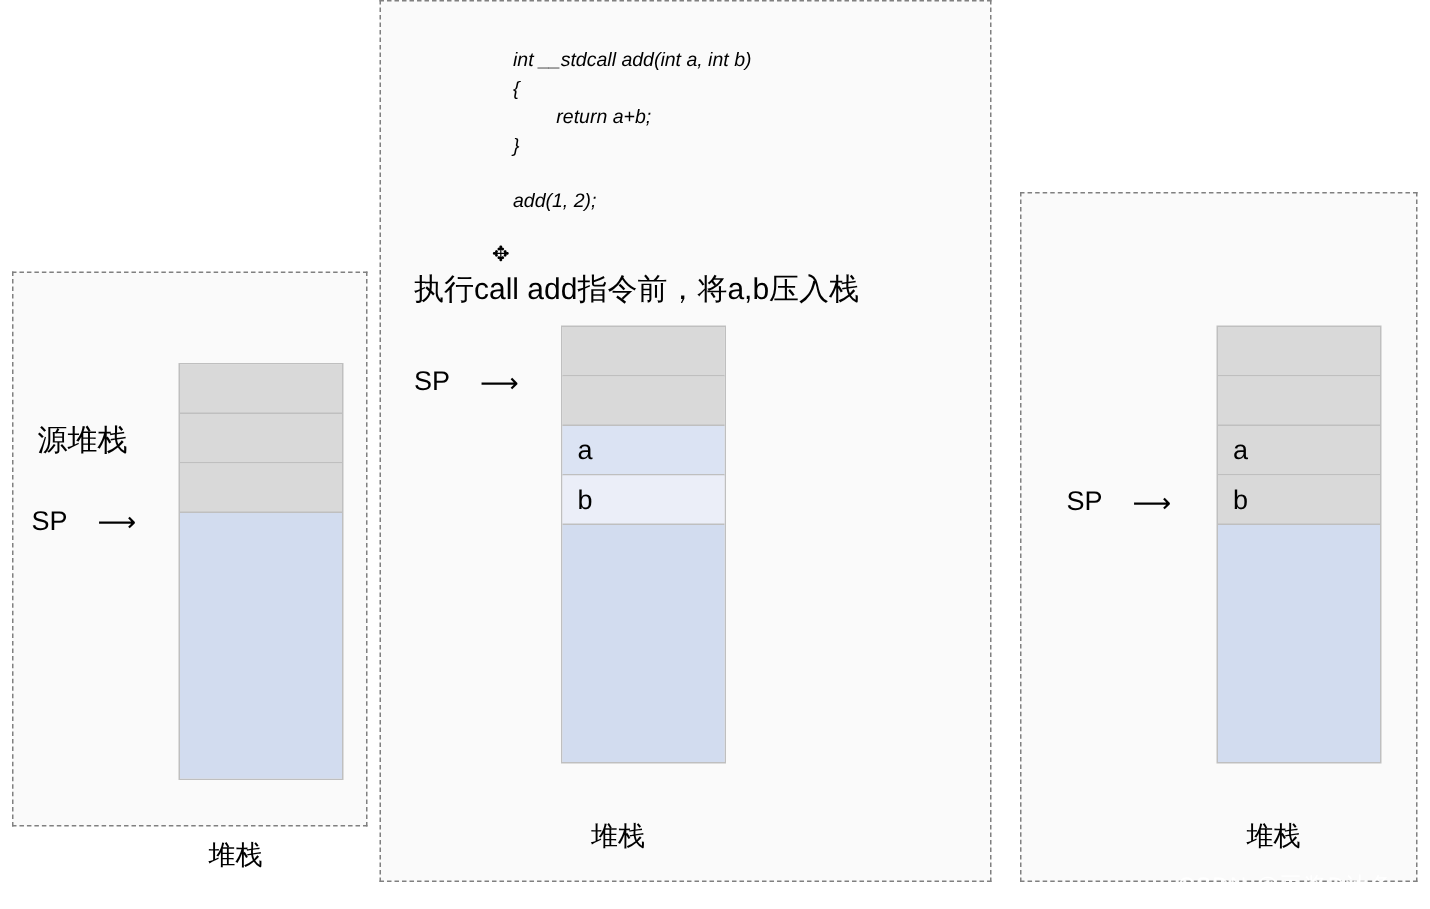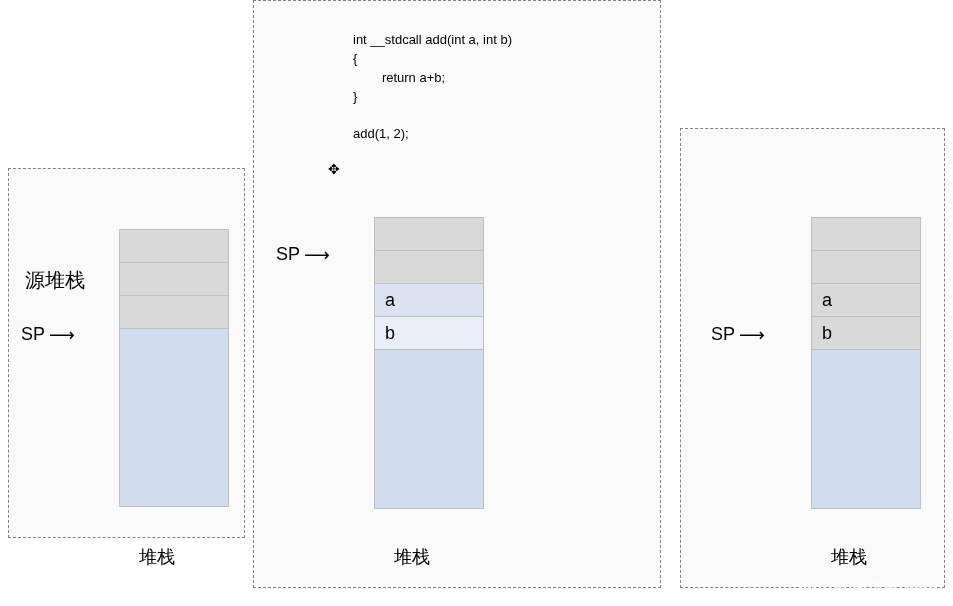--- a/index.html
+++ b/index.html
@@ -10,21 +10,21 @@
     background: #ffffff;
     width: 953px;
     height: 606px;
     position: relative;
   }
   .panel {
     position: absolute;
     border: 1px dashed #808080;
     background: #fafafa;
   }
-  .panel-left   { left: 8px;   top: 168px; width: 237px; height: 370px; }
+  .panel-left   { left: 8px;   top: 181px; width: 237px; height: 370px; }
   .panel-mid    { left: 253px; top: 0px;   width: 408px; height: 588px; }
   .panel-right  { left: 680px; top: 128px; width: 265px; height: 460px; }
 
   .code {
     font-family: Arial, sans-serif;
     font-size: 13px;
     line-height: 1.45;
     white-space: pre;
     position: absolute;
     color: #000;
@@ -34,21 +34,21 @@
     color: #000;
     position: absolute;
     white-space: nowrap;
   }
   .sp-label {
     position: absolute;
     font-size: 18px;
     color: #000;
     display: flex;
     align-items: center;
-    gap: 4px;
+    gap: 20px;
   }
   .arrow {
     font-size: 18px;
     line-height: 1;
   }
   .move-cursor {
     position: absolute;
     font-size: 14px;
     color: #000;
   }
@@ -74,21 +74,21 @@
   .body { flex: 1; }
 
   .caption {
     position: absolute;
     font-size: 18px;
     color: #000;
     margin-top: 30px;
   }
   .watermark {
     position: absolute;
-    right: 10px;
+    right: 24px;
     bottom: 6px;
     font-size: 15px;
     color: rgba(255,255,255,0.9);
     letter-spacing: 1px;
   }
 </style>
 </head>
 <body>
 
 <div class="panel panel-left">
@@ -100,27 +100,28 @@
   <div class="stack" style="left:110px; top:60px; width:110px; height:278px; display:flex; flex-direction:column;">
     <div class="cell gray"></div>
     <div class="cell gray"></div>
     <div class="cell gray"></div>
     <div class="cell blue-body body"></div>
   </div>
   <div class="caption" style="left:130px; top:346px;">堆栈</div>
 </div>
 
 <div class="panel panel-mid">
-  <div class="code" style="left:99px; top:30px;"><span>int __stdcall add(int a, int b)</span>
+  <div class="code" style="left:88px; top:30px;font-style:italic;"><span>int __stdcall add(int a, int b)</span>
 <span>{</span>
 <span>        return a+b;</span>
 <span>}</span>
 <span></span>
 <span>add(1, 2);</span></div>
   <div class="move-cursor" style="left:74px; top:160px;">✥</div>
+  <div class="heading" style="left:22px; top:178px;">执行call add指令前，将a,b压入栈</div>
 
   <div class="sp-label" style="left:22px; top:243px;">
     <span>SP</span>
     <span class="arrow">⟶</span>
   </div>
 
   <div class="stack" style="left:120px; top:216px; width:110px; height:292px; display:flex; flex-direction:column;">
     <div class="cell gray"></div>
     <div class="cell gray"></div>
     <div class="cell blue-d">a</div>

